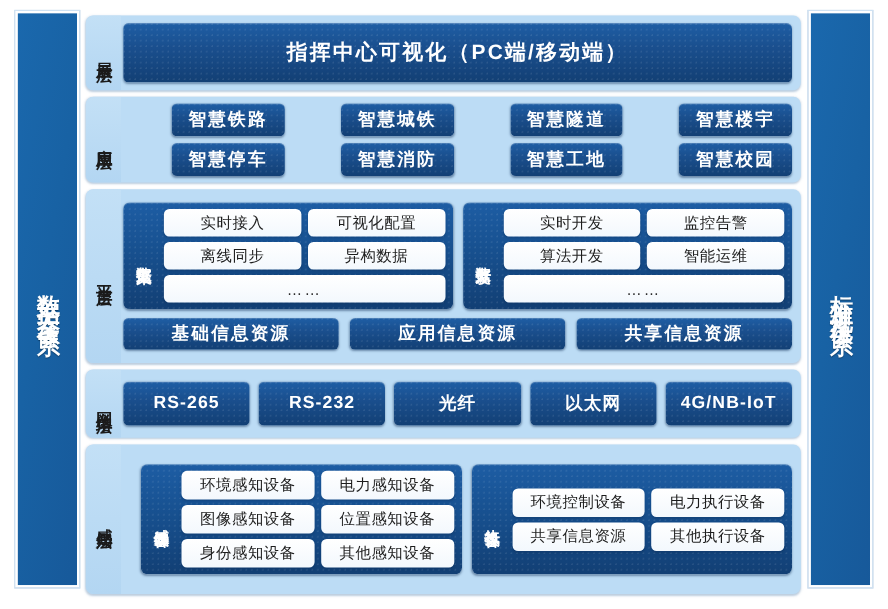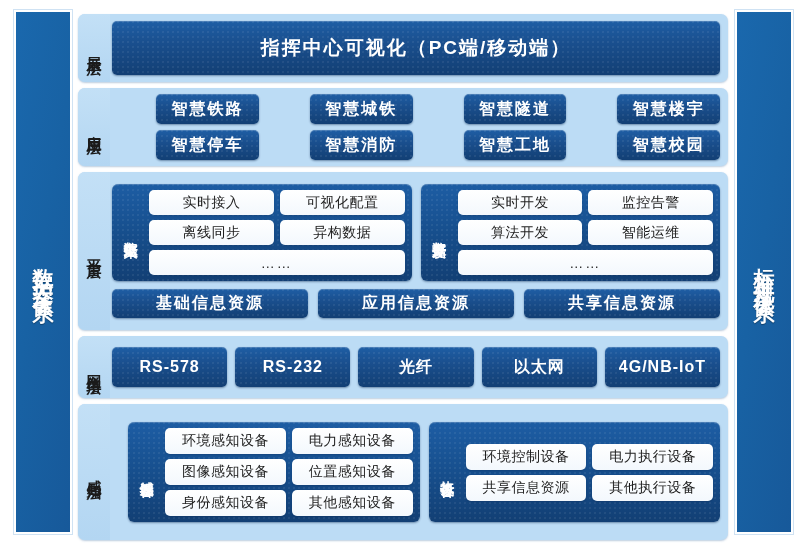--- a/index.html
+++ b/index.html
@@ -326,21 +326,21 @@
         </div>
       </div>
     </div>
 
     <div class="layer" style="flex:0 0 62px;">
       <div class="layer-label">
         <span>网络层</span>
       </div>
       <div class="layer-body" style="justify-content:center;">
         <div class="net-row">
-          <div class="chip">RS-578</div>
+          <div class="chip">RS-265</div>
           <div class="chip">RS-232</div>
           <div class="chip">光纤</div>
           <div class="chip">以太网</div>
           <div class="chip">4G/NB-IoT</div>
         </div>
       </div>
     </div>
 
     <div class="layer" style="flex:1 1 auto;gap:16px;">
       <div class="layer-label">

